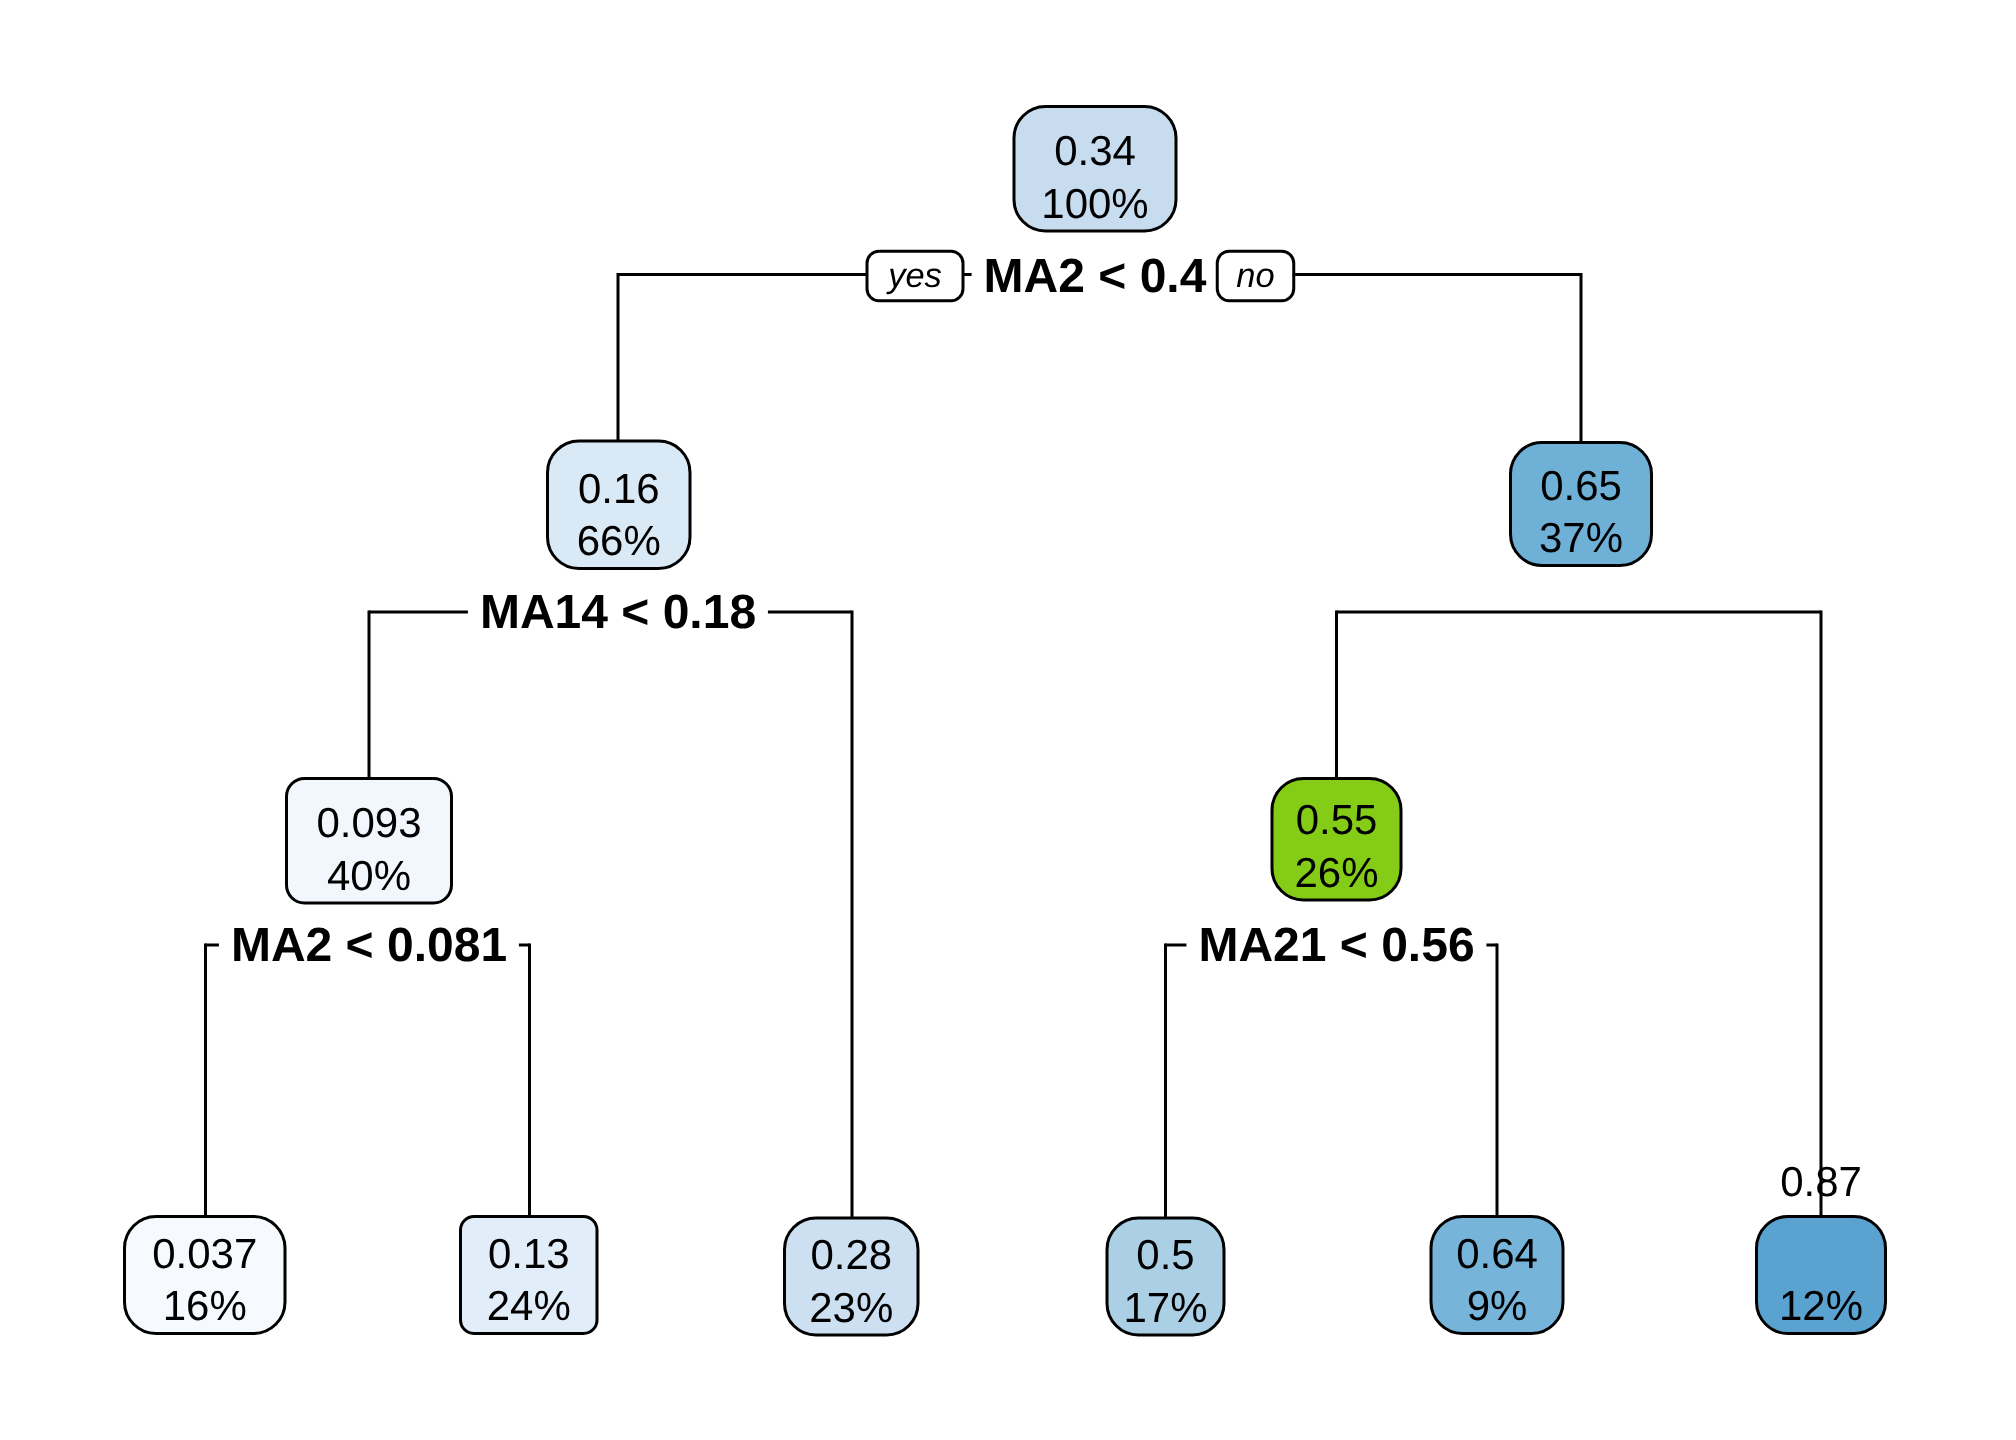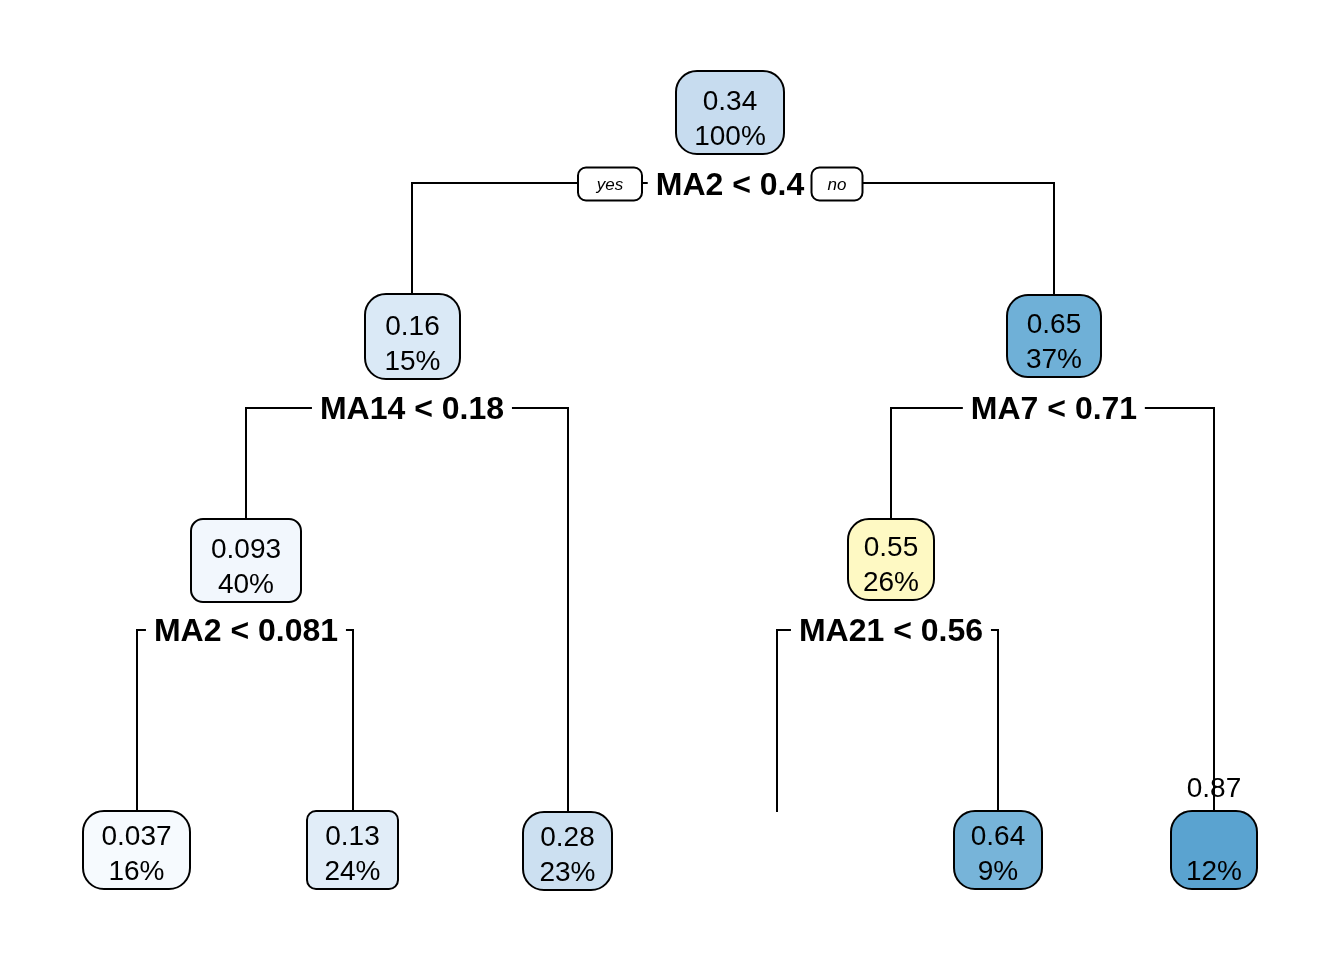--- a/index.html
+++ b/index.html
@@ -48,21 +48,21 @@
     z-index: 2;
     color: #000000;
   }
   .branch-tag {
     position: absolute;
     transform: translate(-50%, -50%);
     box-sizing: border-box;
     background: #ffffff;
     border: 2px solid #000000;
     border-radius: 9px;
-    font-size: 17px;
+    font-size: 23px;
     font-style: italic;
     display: flex;
     align-items: center;
     justify-content: center;
     z-index: 2;
     color: #000000;
   }
 </style>
 </head>
 <body>
@@ -81,35 +81,34 @@
   <div class="edge v" style="left:567px; top:407px; height:405px;"></div>
   <div class="edge v" style="left:890px; top:407px; height:112px;"></div>
   <div class="edge v" style="left:1213px; top:407px; height:404px;"></div>
   <div class="edge v" style="left:136px; top:629px; height:182px;"></div>
   <div class="edge v" style="left:352px; top:629px; height:182px;"></div>
   <div class="edge v" style="left:776px; top:629px; height:183px;"></div>
   <div class="edge v" style="left:997px; top:629px; height:182px;"></div>
 
   <div class="split-label" style="left:730px; top:184px;">MA2 &lt; 0.4</div>
   <div class="split-label" style="left:412px; top:408px;">MA14 &lt; 0.18</div>
-  <div class="split-label" style="left:1054px; top:408px;">MA7 &lt; 0.71</div>
   <div class="split-label" style="left:246px; top:630px;">MA2 &lt; 0.081</div>
   <div class="split-label" style="left:891px; top:630px;text-align:center;">MA21 &lt; 0.56</div>
 
   <div class="branch-tag" style="left:610px; top:184px; width:66px; height:35px;">yes</div>
   <div class="branch-tag" style="left:837px; top:184px; width:53px; height:35px;">no</div>
 
   <div class="tree-node" style="left: 675px; top: 70px; width: 110px; height: 85px; background-color: rgb(199, 220, 239);">
     <div>0.34</div>
     <div>100%</div>
   </div>
 
   <div class="tree-node" style="left: 364px; top: 293px; width: 97px; height: 87px; background-color: rgb(218, 233, 246);">
     <div>0.16</div>
-    <div>15%</div>
+    <div>66%</div>
   </div>
 
   <div class="tree-node" style="left: 1006px; top: 294px; width: 96px; height: 84px; background-color: rgb(111, 176, 215);">
     <div>0.65</div>
     <div>37%</div>
   </div>
 
   <div class="tree-node" style="left: 190px; top: 518px; width: 112px; height: 85px; background-color: rgb(242, 247, 253); border-radius: 13px;">
     <div>0.093</div>
     <div>40%</div>
@@ -123,25 +122,29 @@
   <div class="tree-node" style="left: 306px; top: 810px; width: 93px; height: 80px; background-color: rgb(225, 237, 248); border-radius: 10px;">
     <div>0.13</div>
     <div>24%</div>
   </div>
 
   <div class="tree-node" style="left: 522px; top: 811px; width: 91px; height: 80px; background-color: rgb(204, 224, 241);">
     <div>0.28</div>
     <div>23%</div>
   </div>
 
-  <div class="tree-node" style="left: 847px; top: 518px; width: 88px; height: 83px; background-color: #fef9c3;">
+  <div class="tree-node" style="left: 847px; top: 518px; width: 88px; height: 83px; background-color: #84cc16;">
     <div>0.55</div>
     <div>26%</div>
   </div>
 
+  <div class="tree-node" style="left: 737px; top: 811px; width: 80px; height: 80px; background-color: rgb(171, 207, 229);">
+    <div>0.5</div>
+    <div>17%</div>
+  </div>
 
   <div class="tree-node" style="left: 953px; top: 810px; width: 90px; height: 80px; background-color: rgb(119, 180, 217);">
     <div>0.64</div>
     <div>9%</div>
   </div>
 
   <div class="tree-node" style="left: 1170px; top: 810px; width: 88px; height: 80px; background-color: rgb(90, 163, 208); gap: 48px;">
     <div>0.87</div>
     <div>12%</div>
   </div>

